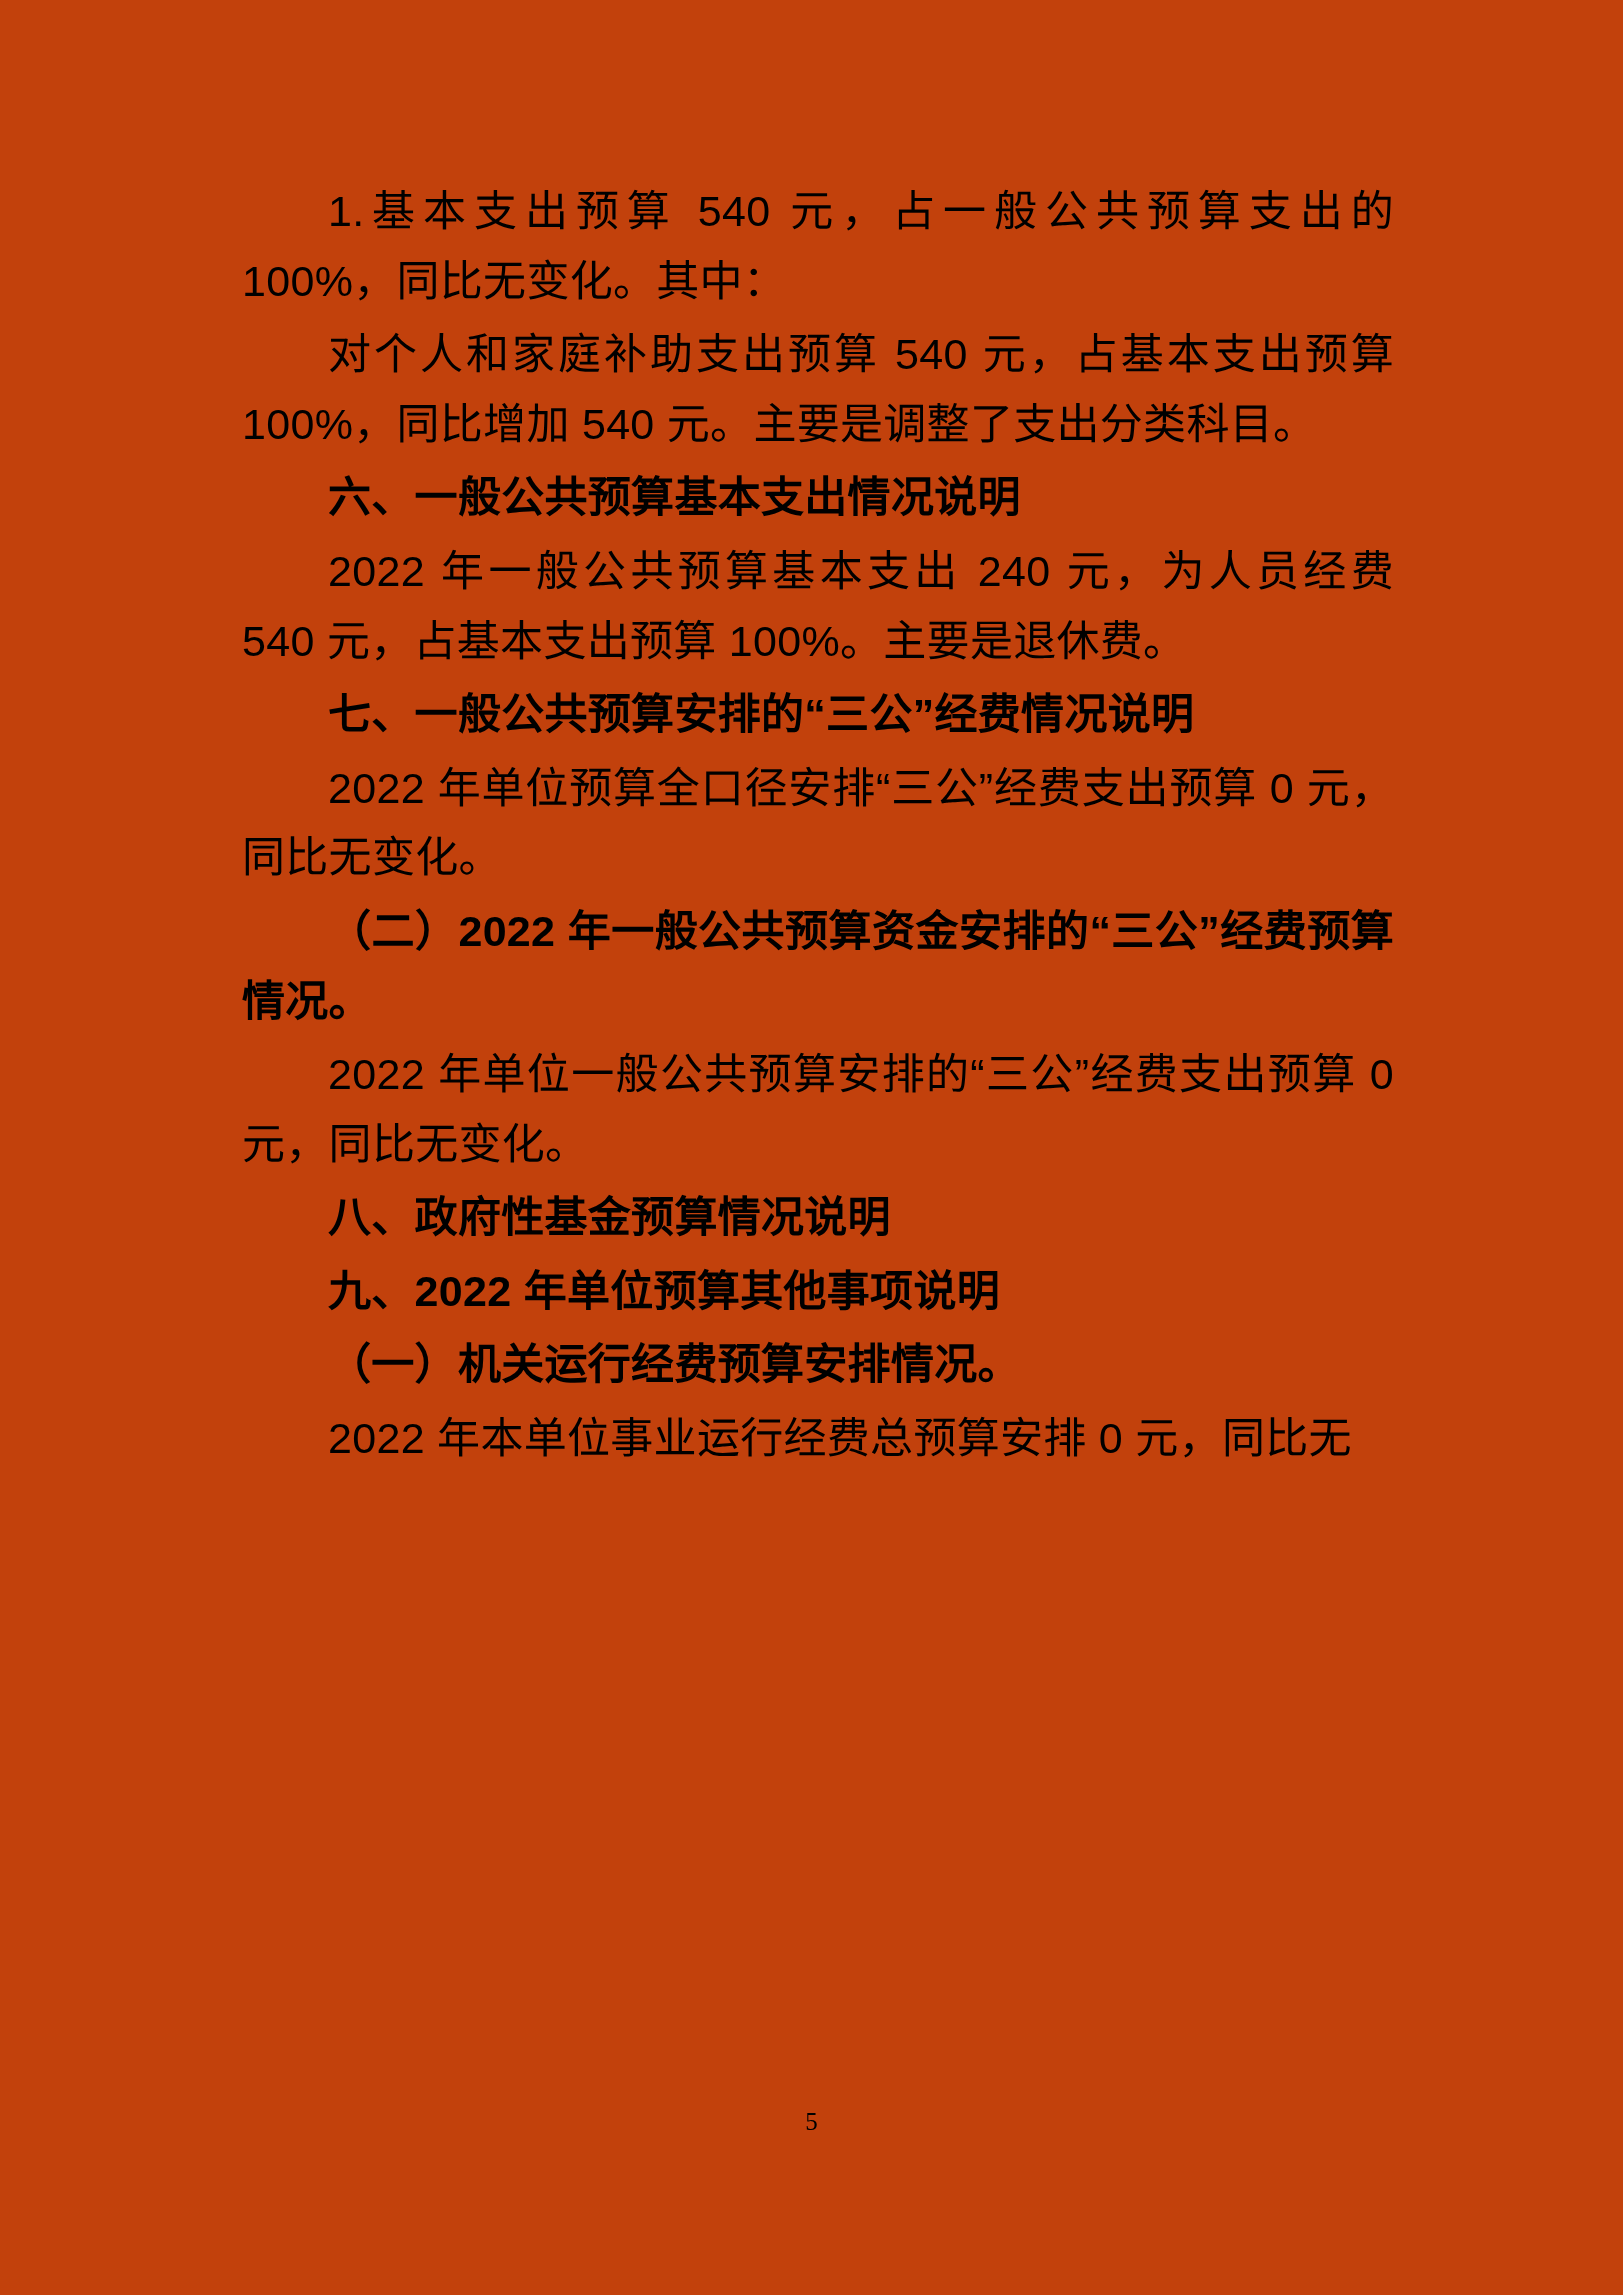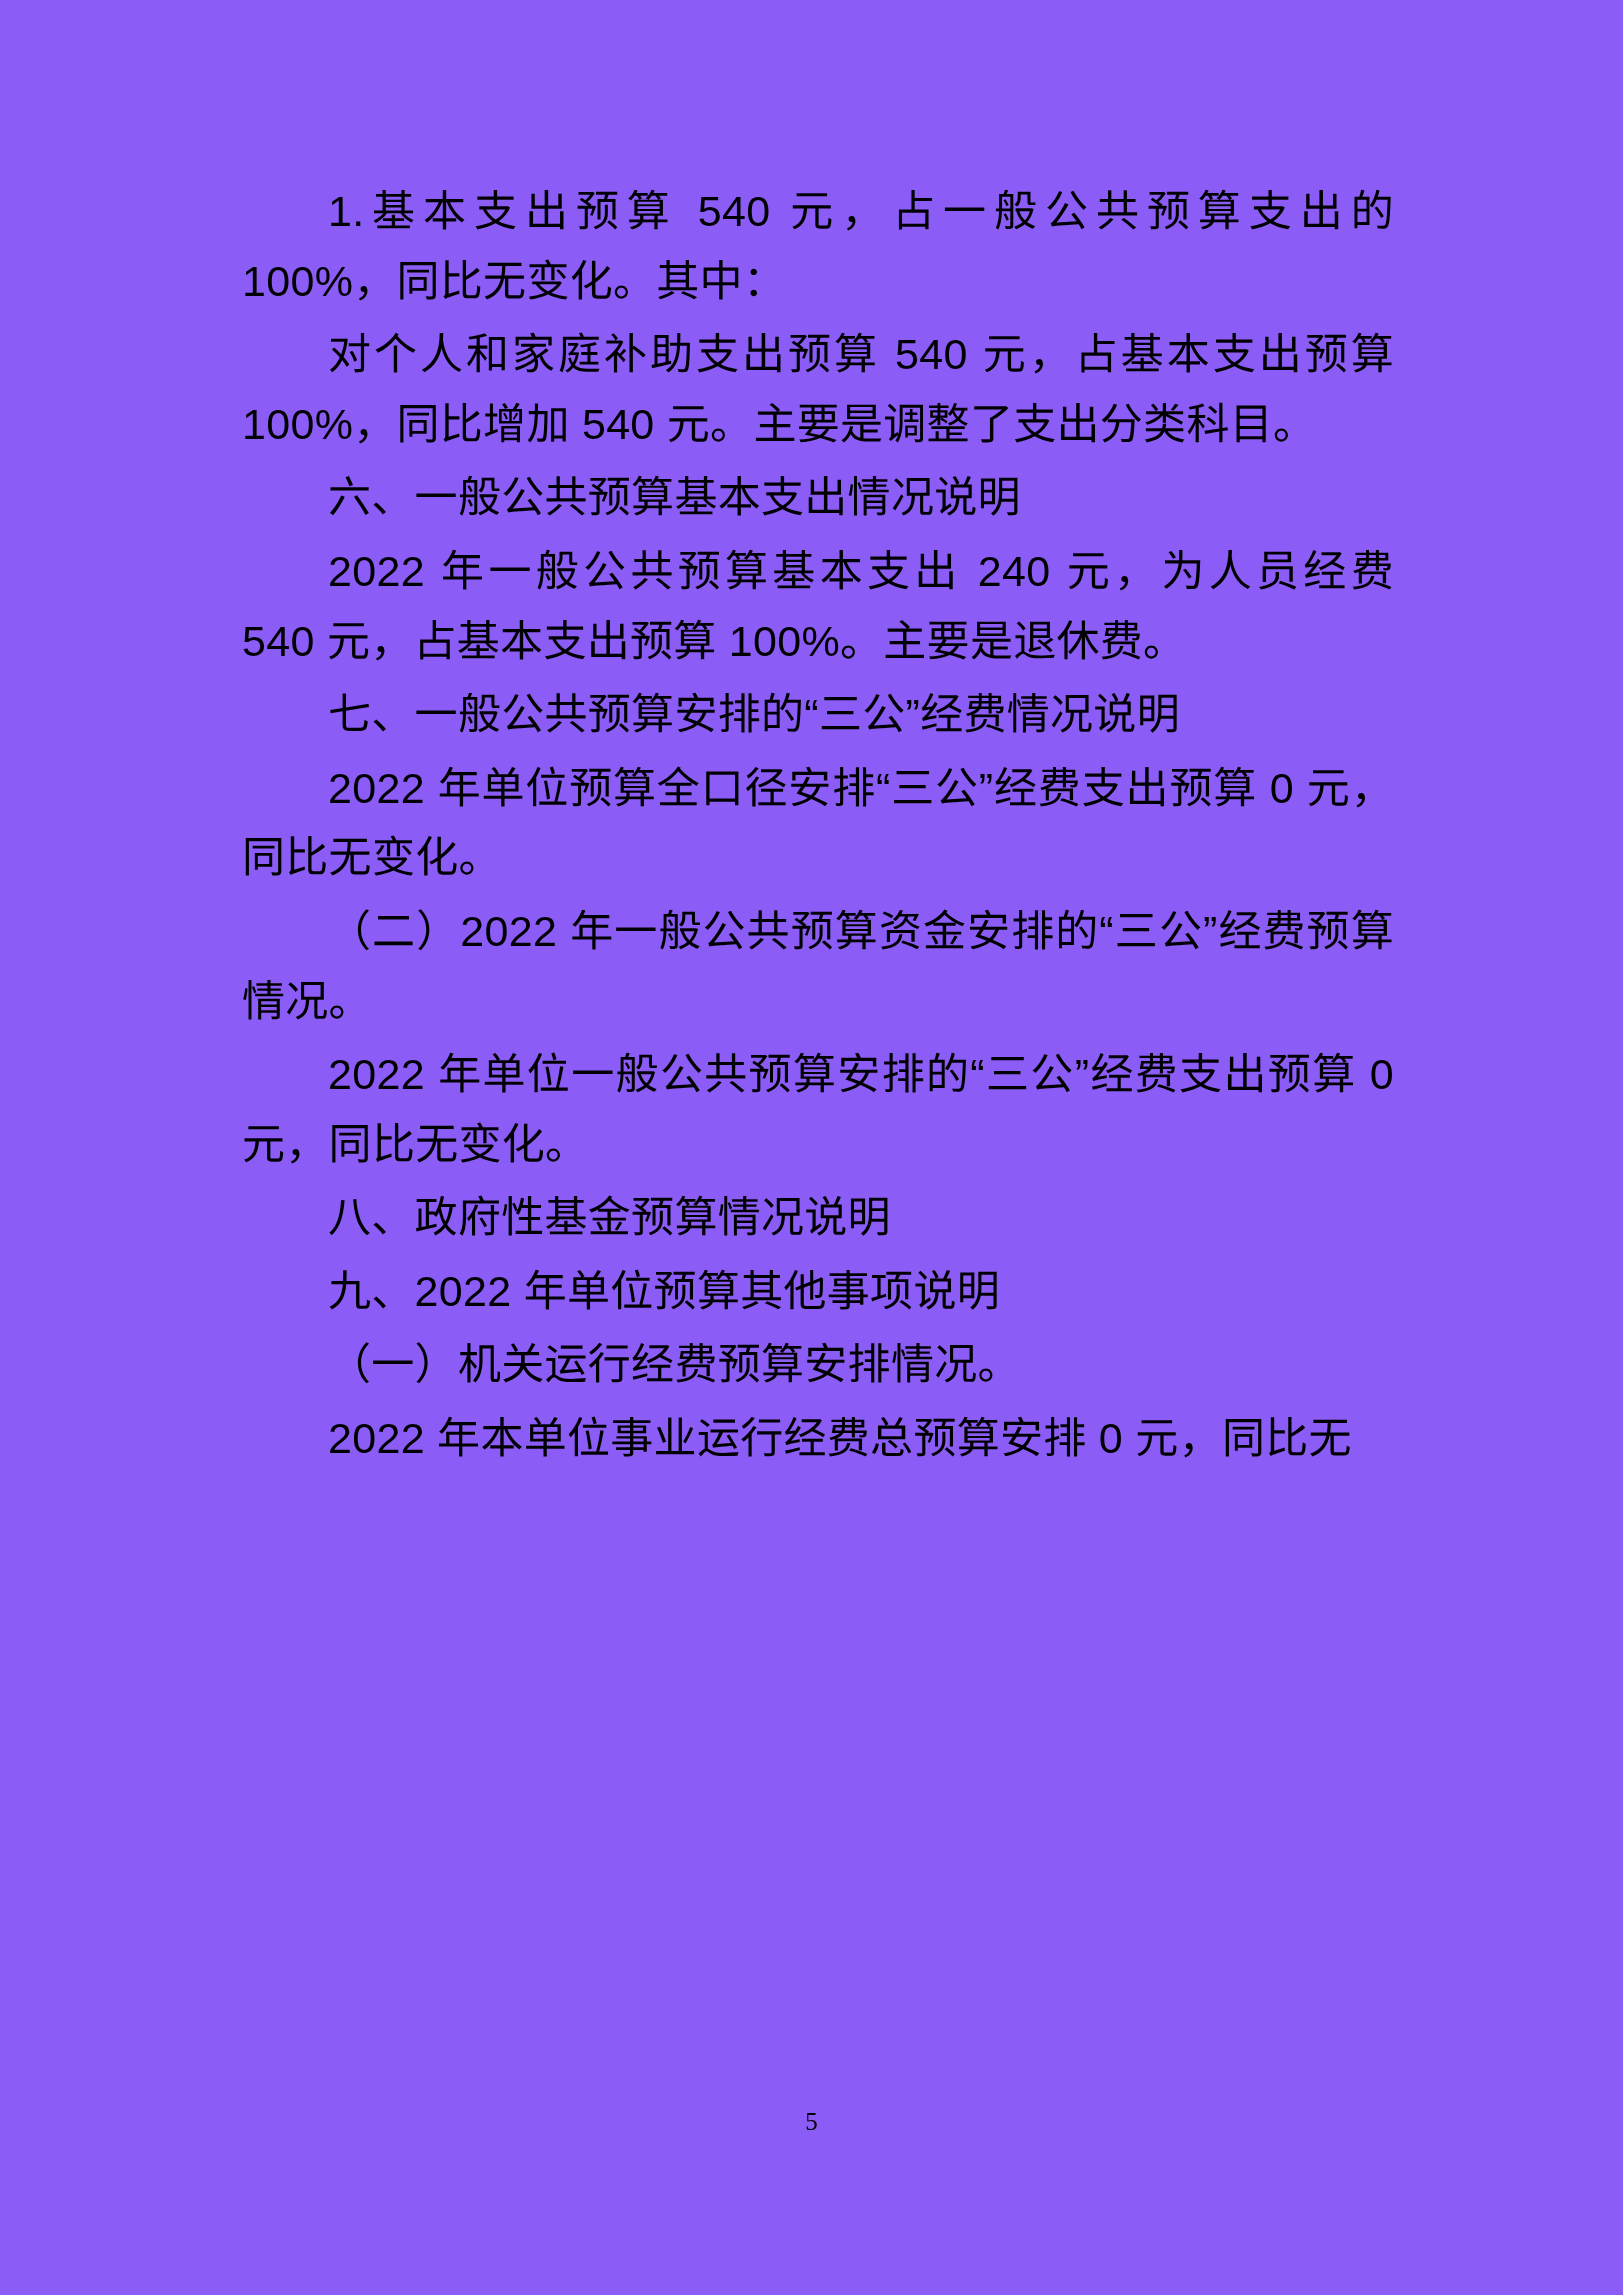--- a/index.html
+++ b/index.html
@@ -4,21 +4,21 @@
 <style>
   html, body {
     margin: 0;
     padding: 0;
     background: #ffffff;
   }
   .page {
     position: relative;
     width: 1623px;
     height: 2295px;
-    background: #8b5cf6;
+    background: #c2410c;
     box-sizing: border-box;
     font-family: "Liberation Sans", sans-serif;
     color: #000000;
     overflow: hidden;
   }
   .content {
     position: absolute;
     left: 242px;
     top: 177px;
     width: 1152px;
@@ -30,21 +30,21 @@
     text-align: justify;
     text-justify: inter-ideograph;
     letter-spacing: 0.3px;
     font-weight: 400;
   }
   p.indent {
     text-indent: 86px;
   }
   p.heading {
     text-indent: 86px;
-    font-weight: 400;
+    font-weight: 700;
   }
   .page-number {
     position: absolute;
     left: 0;
     right: 0;
     top: 2108px;
     text-align: center;
     font-size: 25px;
     font-family: "Liberation Serif", serif;
     color: #000000;

